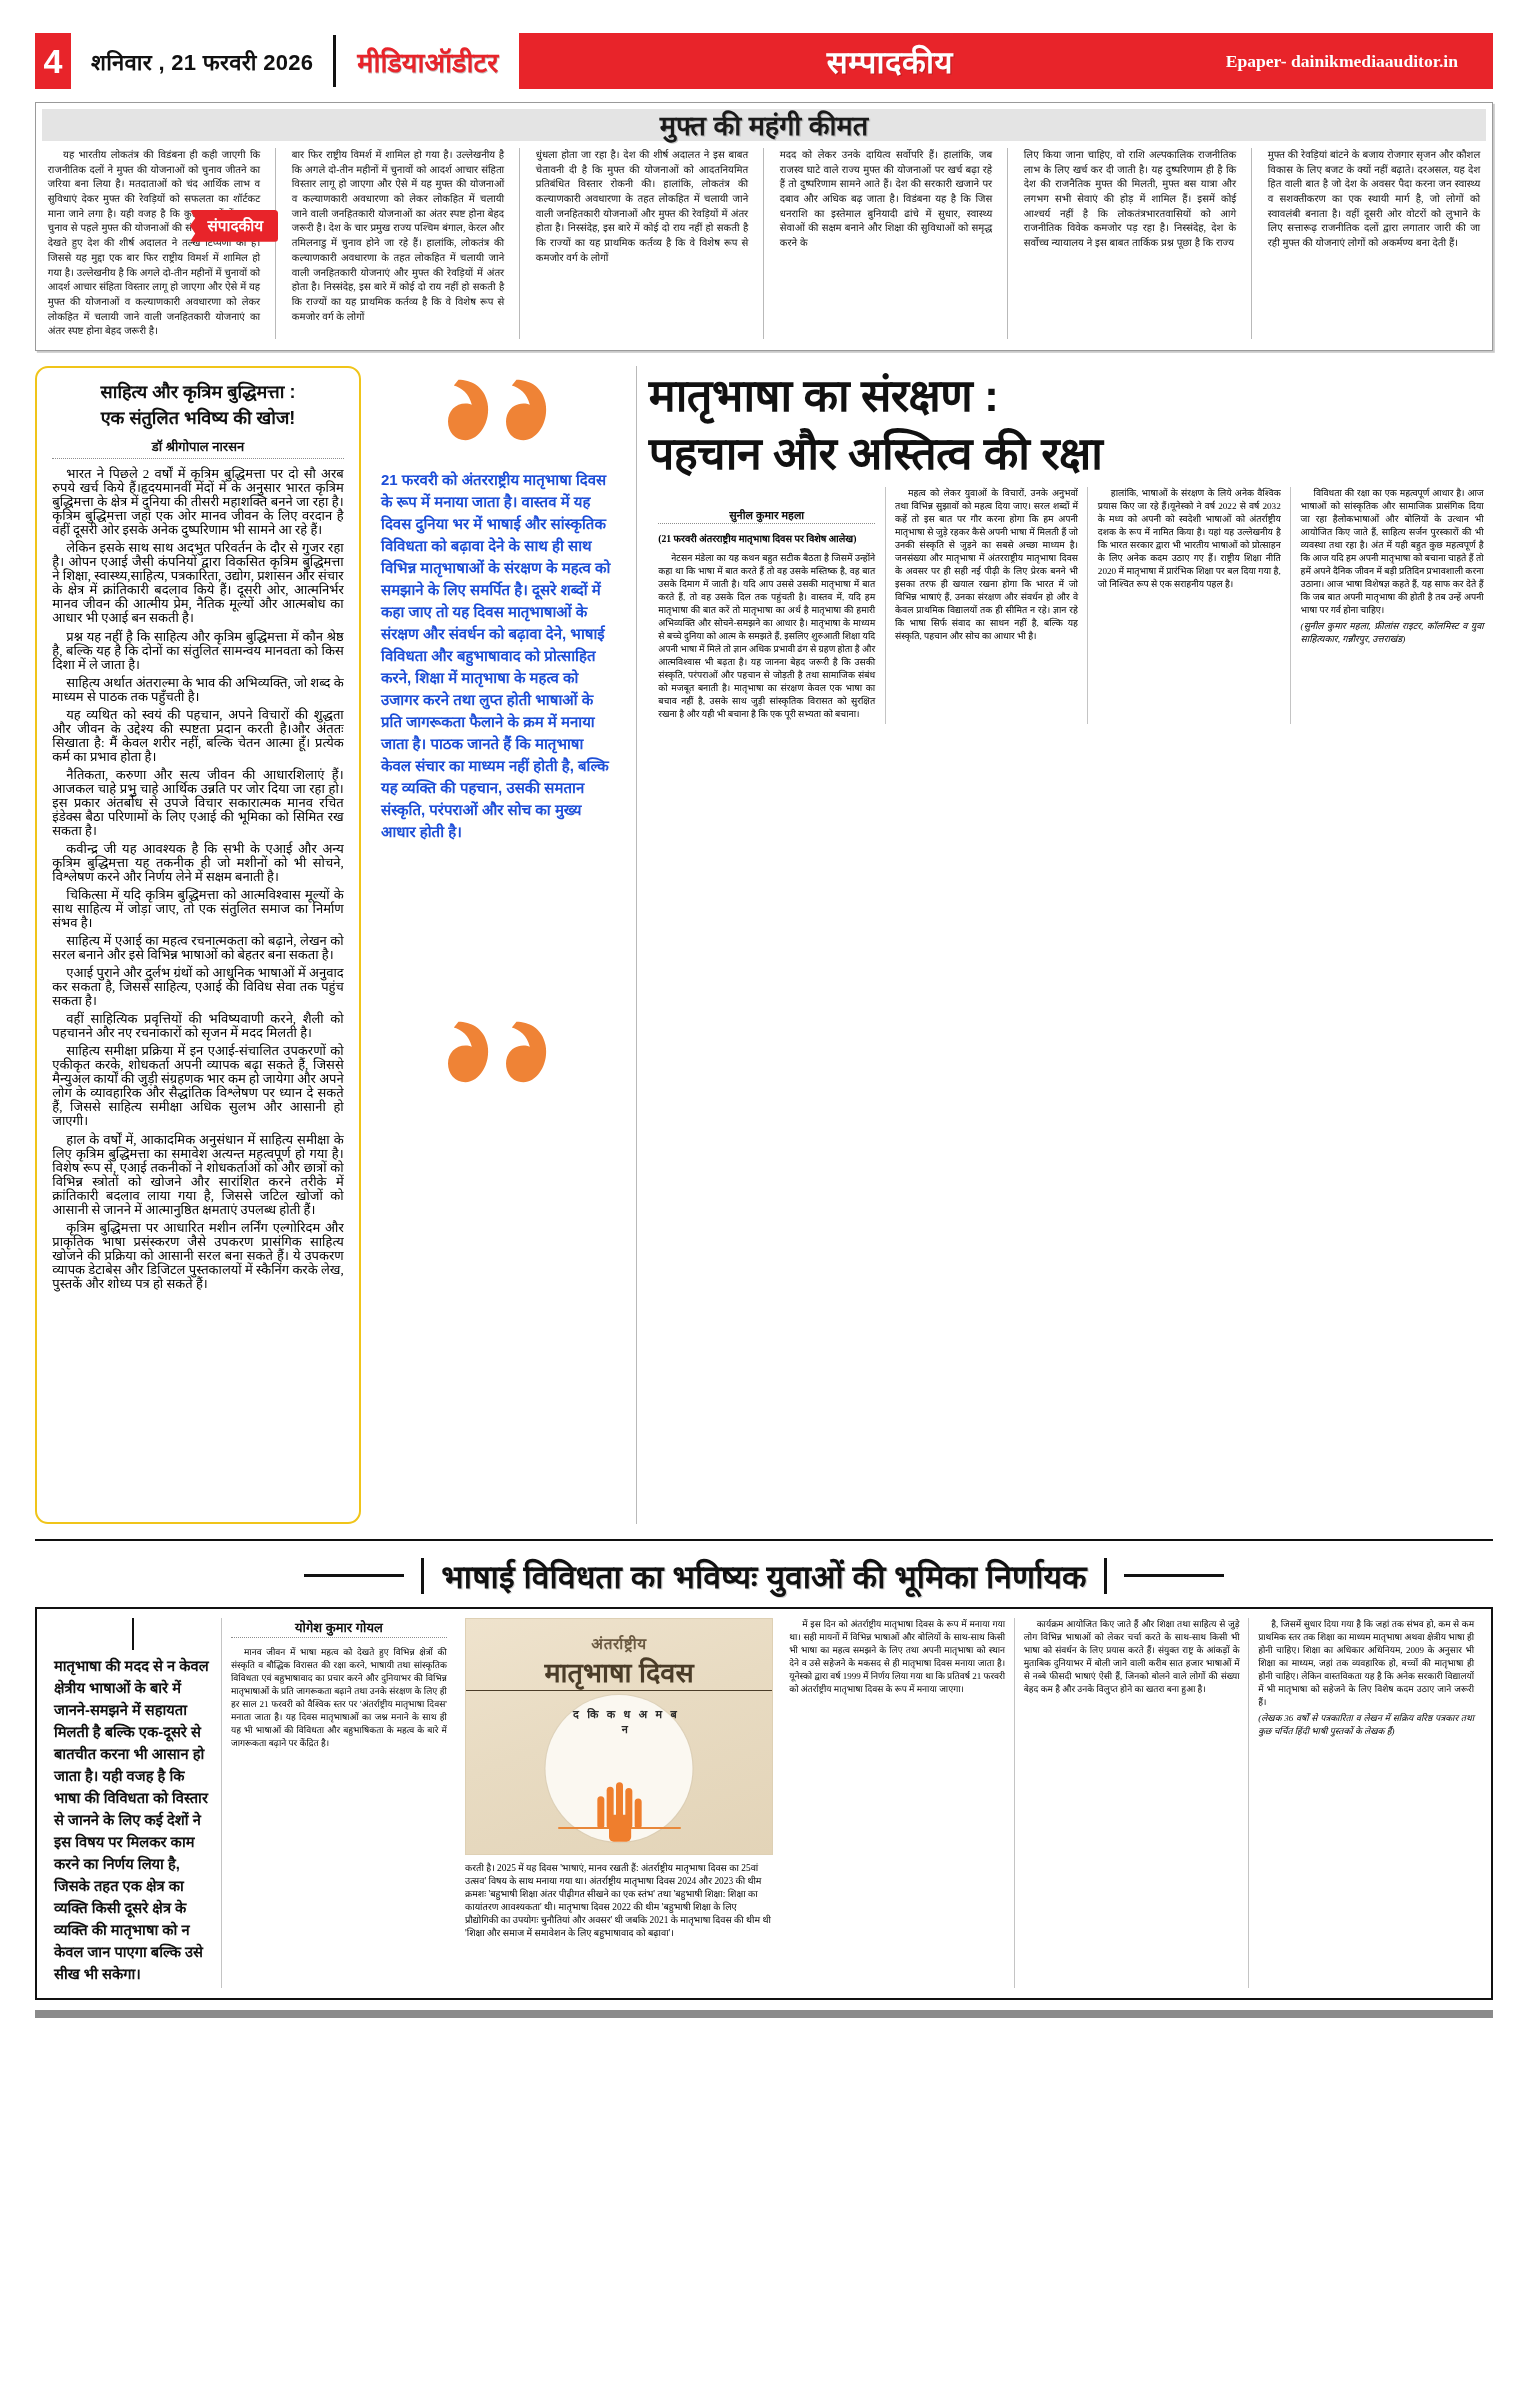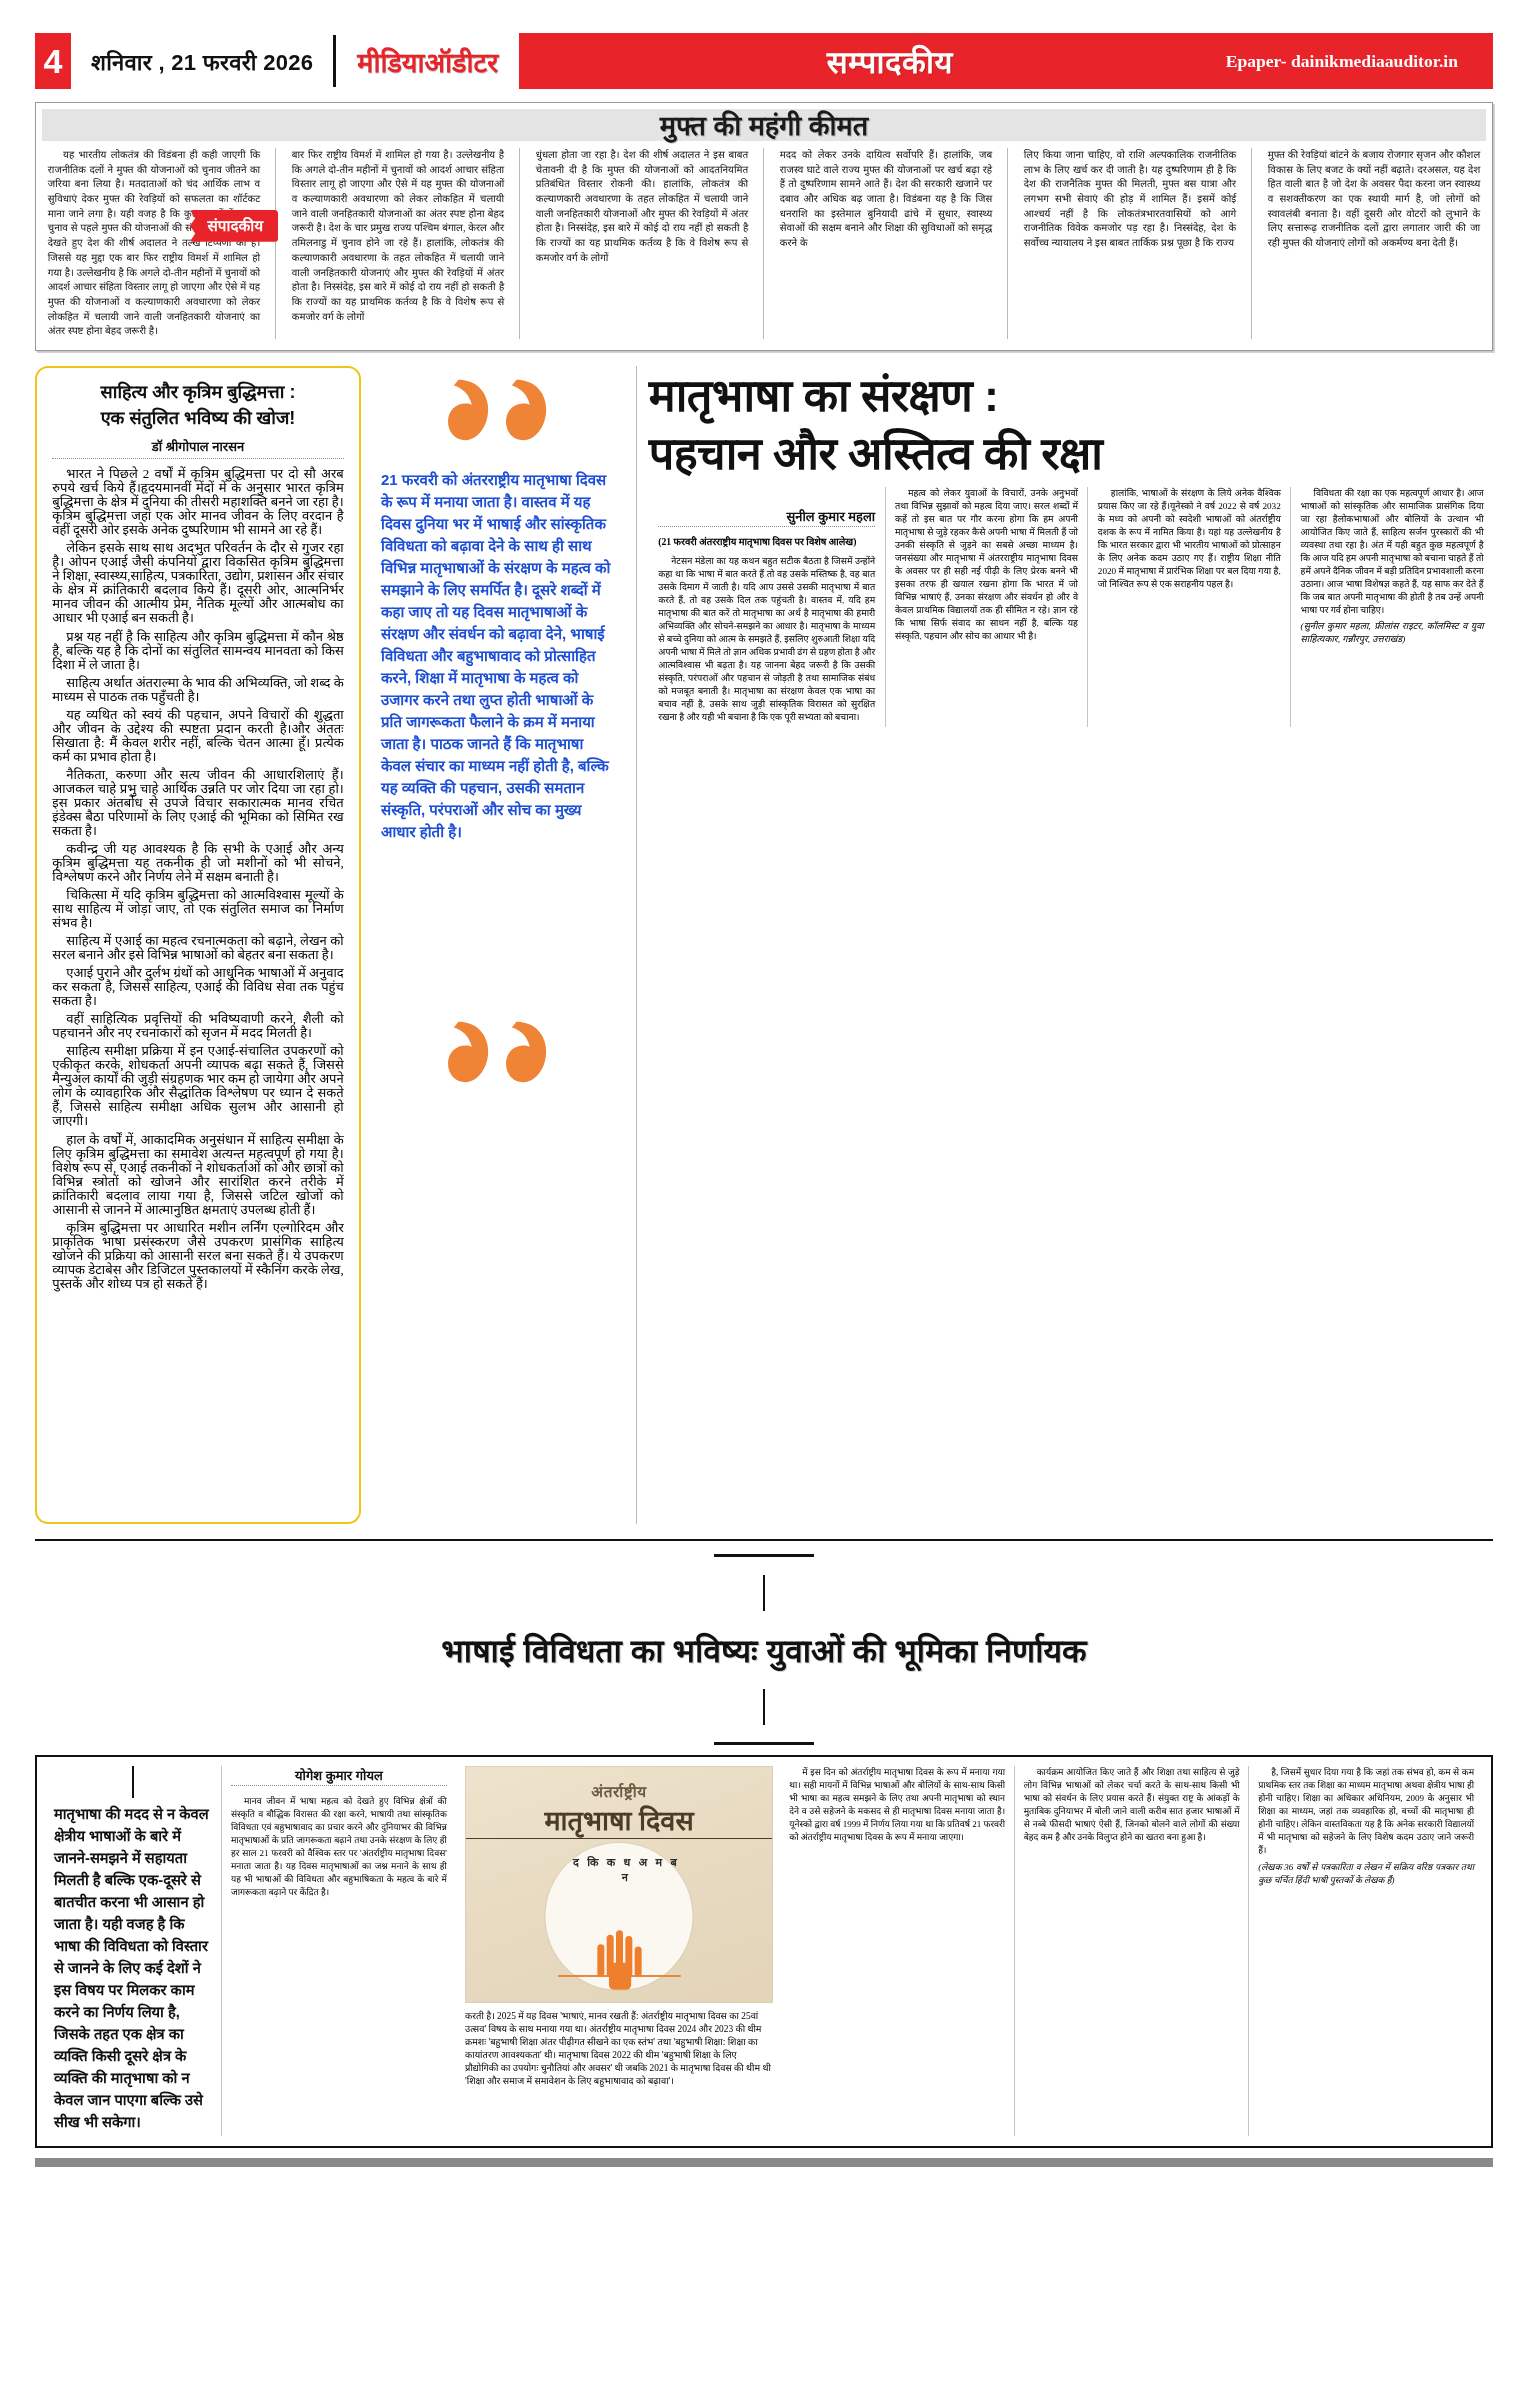--- a/index.html
+++ b/index.html
@@ -106,38 +106,37 @@
   }
   .quotes-bottom{display:flex;gap:15.3px;justify-content:center;margin-top:176px;}
   .mid-center{border-right:1.2px solid #b9b9b9;}
 
   .mbt-title{
     font-family:"Liberation Sans","DejaVu Sans",sans-serif;
     font-weight:bold;font-size:45px;line-height:54px;color:#111;
     text-align:left;margin:3.5px 0 0 0;letter-spacing:-0.6px;
   }
   .mbt-byline{
-    margin-top:20px;text-align:right;font-family:"Liberation Sans","DejaVu Sans",sans-serif;
-    font-weight:bold;font-size:13px;color:#111;width:217px;
+    margin-top:20px;text-align:center;font-family:"Liberation Sans","DejaVu Sans",sans-serif;
+    font-weight:bold;font-size:11px;color:#111;width:217px;
   }
   .mbt-kicker{
     font-size:9.7px;line-height:13.5px;text-align:justify;width:217px;font-weight:bold;
   }
   .art-cols{display:flex;gap:0;margin-top:5.9px;}
   .art-col{flex:1;padding:0 9.4px;box-sizing:border-box;}
   .art-col + .art-col{border-left:1.2px solid #c4c4c4;}
   .art-col p{margin:0 0 3.5px 0;text-align:justify;font-size:9.2px;line-height:13px;text-indent:13px;}
   .art-col p.noind{text-indent:0;}
 
   
   .bottom-wrap{margin-top:15.3px;border-top:2.4px solid #111;padding-top:0;}
   .bhead{
     display:flex;align-items:center;justify-content:center;gap:17.6px;
     padding:13px 0 9.4px 0;
-    flex-direction:column;
   }
   .bhead .rule{width:100px;height:2.9px;background:#111;}
   .bhead h2{
     margin:0;font-family:"Liberation Sans","DejaVu Sans",sans-serif;
     font-weight:bold;font-size:32px;color:#111;
     text-shadow:1.2px 1.2px 0 rgba(0,0,0,.18);
   }
   .bhead .tick{width:2.4px;height:36px;background:#111;}
   .bottom-box{border:2.4px solid #111;padding:9.4px 8.2px;display:flex;}
   .bcol{flex:1;padding:0 8.8px;box-sizing:border-box;}

